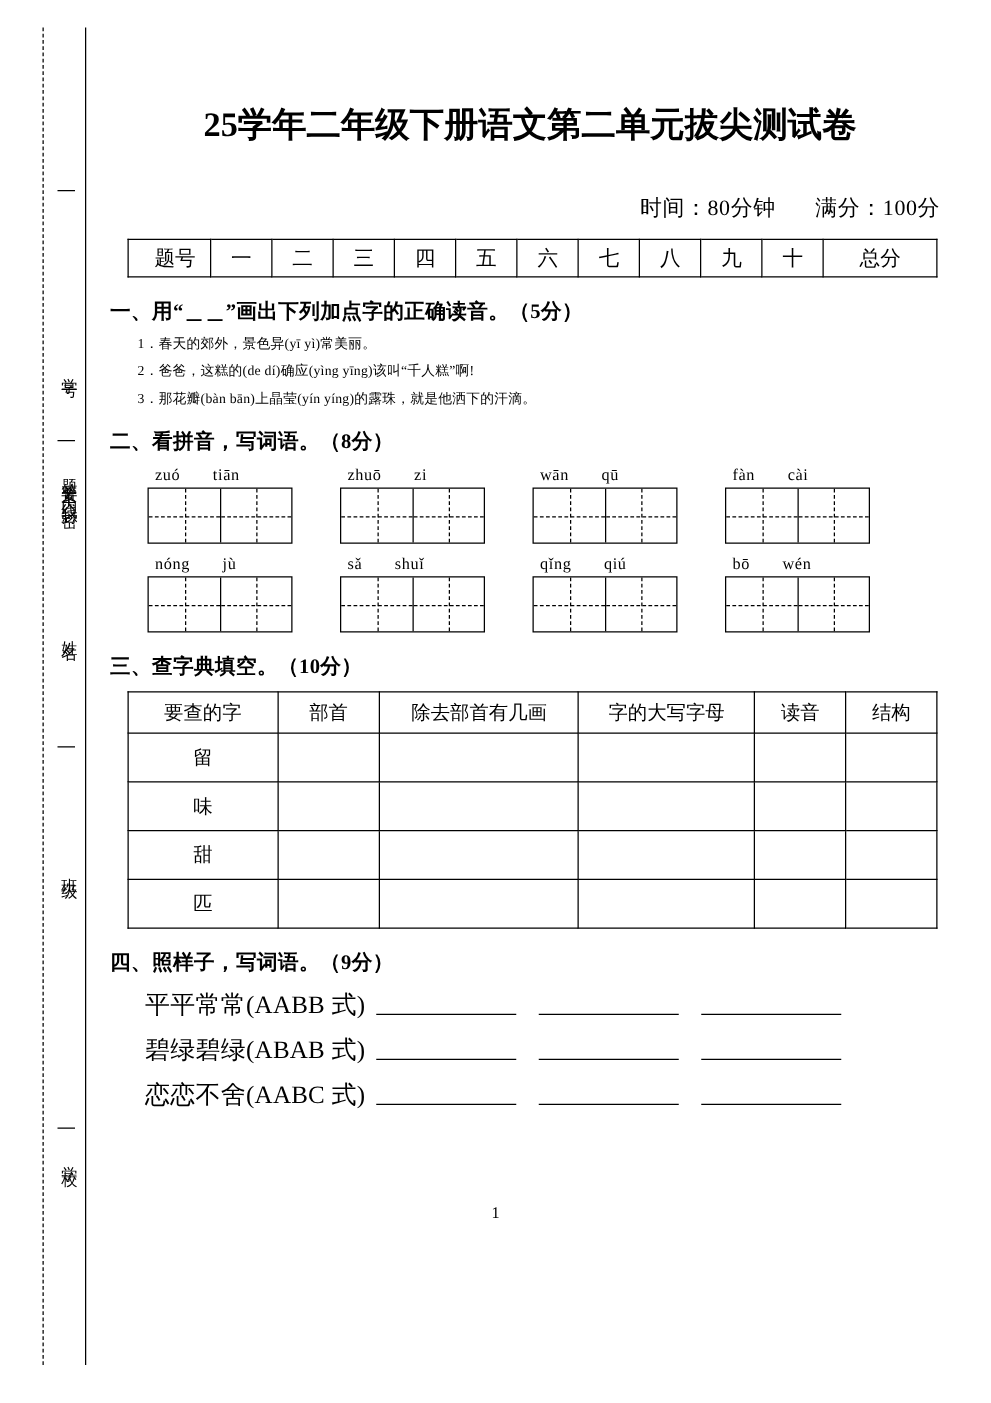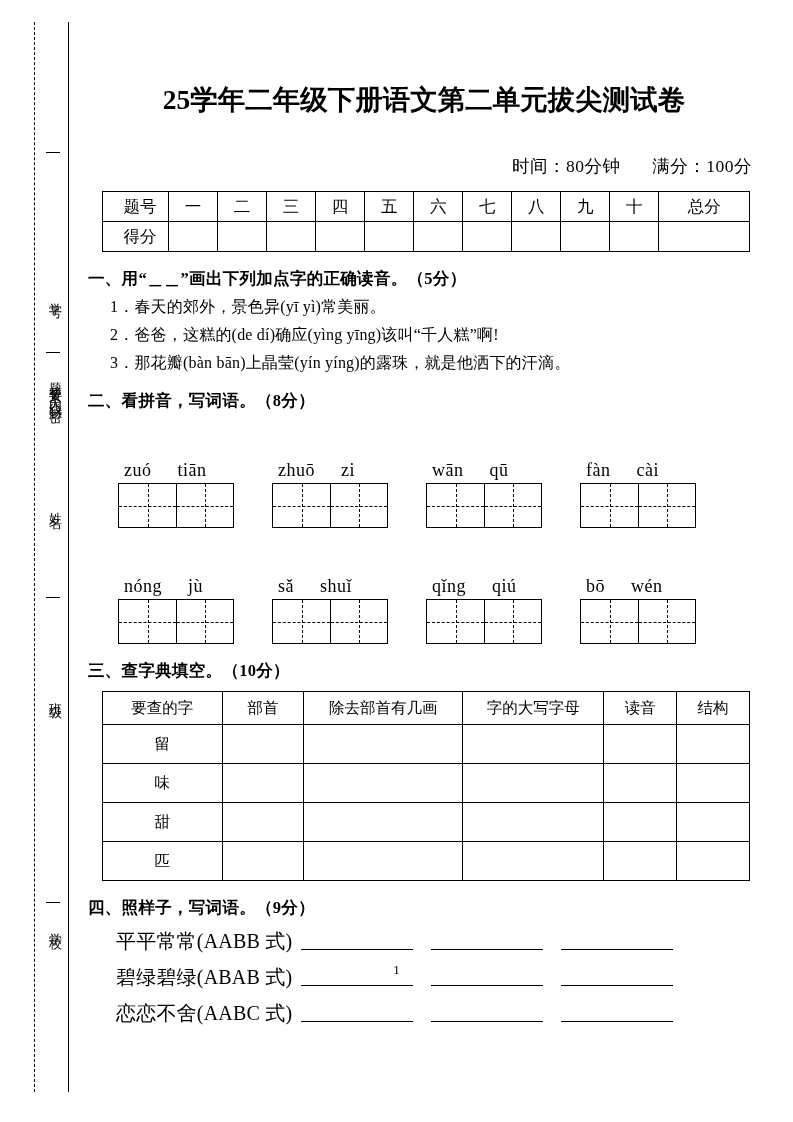--- a/index.html
+++ b/index.html
@@ -114,43 +114,42 @@
 
   
   .sec-title {
     font-size: 16.5px;
     font-weight: bold;
     margin-top: 16px;
     margin-bottom: 2px;
     letter-spacing: 0.3px;
   }
   .q-line {
-    font-size: 16px;
+    font-size: 11px;
     margin: 7px 0 0 22px;
     letter-spacing: 0.2px;
     position: relative;
   }
 
   
   .pinyin-row {
     display: flex;
     justify-content: flex-start;
     margin-top: 8px;
     margin-left: 30px;
   }
   .pinyin-item {
     width: 154px;
   }
   .pinyin-label {
-    font-size: 18px;
+    font-size: 13px;
     font-family: "Liberation Serif", serif;
     letter-spacing: 0.5px;
     margin-bottom: 2px;
     padding-left: 6px;
-    margin-top: 40px;
   }
   .pinyin-label .sp { display: inline-block; width: 26px; }
   .tian {
     display: flex;
     border: 1.2px solid #000;
     width: 116px;
     height: 45px;
     box-sizing: border-box;
   }
   .tian .cell {
@@ -251,34 +250,20 @@
         <td>三</td>
         <td>四</td>
         <td>五</td>
         <td>六</td>
         <td>七</td>
         <td>八</td>
         <td>九</td>
         <td>十</td>
         <td>总分</td>
       </tr>
-      <tr>
-        <td class="head">得分</td>
-        <td></td>
-        <td></td>
-        <td></td>
-        <td></td>
-        <td></td>
-        <td></td>
-        <td></td>
-        <td></td>
-        <td></td>
-        <td></td>
-        <td></td>
-      </tr>
     </tbody>
       </table>
 
     <div class="sec-title">一、用“＿＿”画出下列加点字的正确读音。（5分）</div>
     <div class="q-line">1．春天的郊外，景色异(yī  yì)常美丽。</div>
     <div class="q-line">2．爸爸，这糕的(de  dí)确应(yìng  yīng)该叫“千人糕”啊!</div>
     <div class="q-line">3．那花瓣(bàn  bān)上晶莹(yín  yíng)的露珠，就是他洒下的汗滴。</div>
 
     <div class="sec-title">二、看拼音，写词语。（8分）</div>
 

